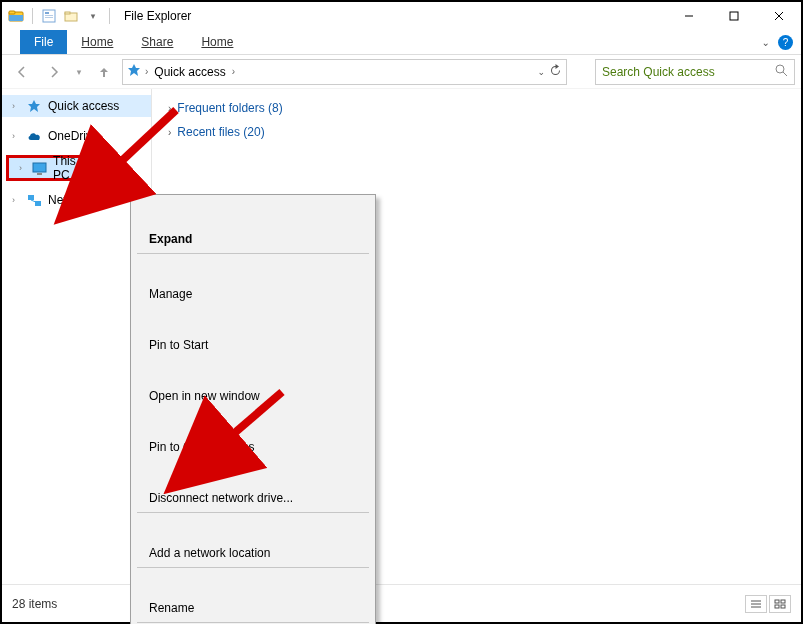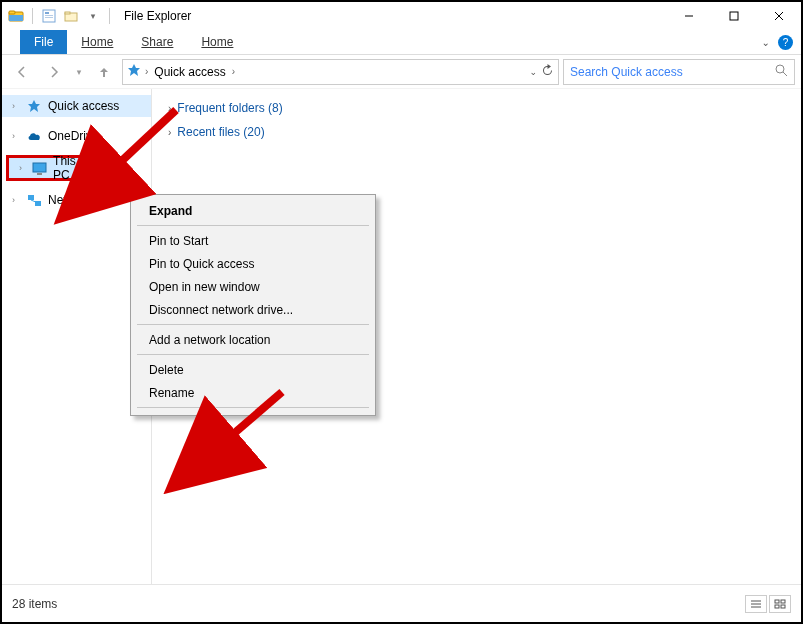--- a/index.html
+++ b/index.html
@@ -24,41 +24,41 @@
   .ribbon .rb-right { display:flex; align-items:center; gap:8px; padding-right:8px; }
   .help-badge { width:15px; height:15px; border-radius:50%; background:#0078d7; color:#fff; display:flex;align-items:center;justify-content:center; font-size:10px;}
 
   
   .navrow { height:34px; display:flex; align-items:center; padding:3px 6px; gap:4px; border-bottom:1px solid #f3f3f3;}
   .navbtn { width:28px; height:28px; display:flex; align-items:center; justify-content:center; color:#888; }
   .addrbox { flex:1; height:26px; border:1px solid #ccc; display:flex; align-items:center; padding:0 4px; gap:4px; }
   .addrbox .chev { color:#666; font-size:10px; }
   .addrbox .crumb { color:#000; padding:0 2px; }
   .addr-right { margin-left:auto; display:flex; align-items:center; gap:4px; color:#555; }
-  .searchbox { width:232px; height:26px; border:1px solid #ccc; display:flex; align-items:center; padding:0 6px; color:#3b82f6; }
+  .searchbox { width:200px; height:26px; border:1px solid #ccc; display:flex; align-items:center; padding:0 6px; color:#4d7c0f;margin-left:24px; }
   .searchbox .sp { flex:1; }
   
   
   .body { flex:1; display:flex; min-height:0; }
   .sidebar { width:150px; border-right:1px solid #e5e5e5; padding-top:6px; }
   .tree-item { height:22px; display:flex; align-items:center; padding-left:10px; gap:4px; color:#000; }
   .tree-item .caret { width:10px; color:#777; font-size:9px; }
   .tree-item .lbl { padding-left:2px;}
   .tree-item.selected { background:#cde8ff; }
   .tree-item.quick { background:#d9edff; }
   .tree-item .ico { width:16px; height:16px; display:flex;align-items:center;justify-content:center; }
   .highlight-box { border:3px solid #d40000; }
 
   .main { flex:1; padding:12px 16px; position:relative; }
   .group-hdr { color:#1258a5; font-size:14px; display:flex; align-items:center; gap:6px; margin-bottom:10px;}
   .group-hdr .gch { font-size:10px; color:#555; }
 
   
   .ctxmenu { position:absolute; left:128px; top:192px; width:246px; background:#f2f2f2; border:1px solid #a0a0a0; box-shadow:4px 4px 4px rgba(0,0,0,.25); padding:4px 2px; }
-  .ctxmenu .mi { height:23px; display:flex; align-items:center; padding-left:16px; color:#000; font-size:12px; }
+  .ctxmenu .mi { height:23px; display:flex; align-items:center; padding-left:16px; color:#000; font-size:12px;margin-top:28px; }
   .ctxmenu .mi.bold { font-weight:600; }
   .ctxmenu .divider { height:1px; background:#c6c6c6; margin:3px 4px; }
 
   
   .status { height:38px; border-top:1px solid #e5e5e5; display:flex; align-items:center; padding:0 10px; color:#333; }
   .status .sp { flex:1; }
   .view-toggle { display:flex; gap:2px; }
   .vt { width:22px; height:18px; border:1px solid #ccc; display:flex;align-items:center;justify-content:center;color:#555;font-size:10px;}
 
   
@@ -265,28 +265,28 @@
     </svg>
     <div style="display:flex;flex-direction:column;line-height:1;">
       <span style="font-size:24px;padding-left:34px;">easy</span>
       <span style="font-size:14px;padding-left:18px;">sEasy.com</span>
     </div>
   </div>
 
   <div class="ctxmenu">
     <div class="mi bold">Expand</div>
     <div class="divider"></div>
+    <div class="mi">Manage</div>
     <div class="mi">Pin to Start</div>
+    <div class="mi">Open in new window</div>
     <div class="mi">Pin to Quick access</div>
-    <div class="mi">Open in new window</div>
     <div class="mi">Disconnect network drive...</div>
     <div class="divider"></div>
     <div class="mi">Add a network location</div>
     <div class="divider"></div>
-    <div class="mi">Delete</div>
     <div class="mi">Rename</div>
     <div class="divider"></div>
   </div>
 
   <svg class="overlay">
     <defs>
       <marker id="ah" markerWidth="12" markerHeight="12" refX="2" refY="6" orient="auto">
         <path d="M0,0 L12,6 L0,12 Z" fill="#d40000"></path>
       </marker>
     </defs>

